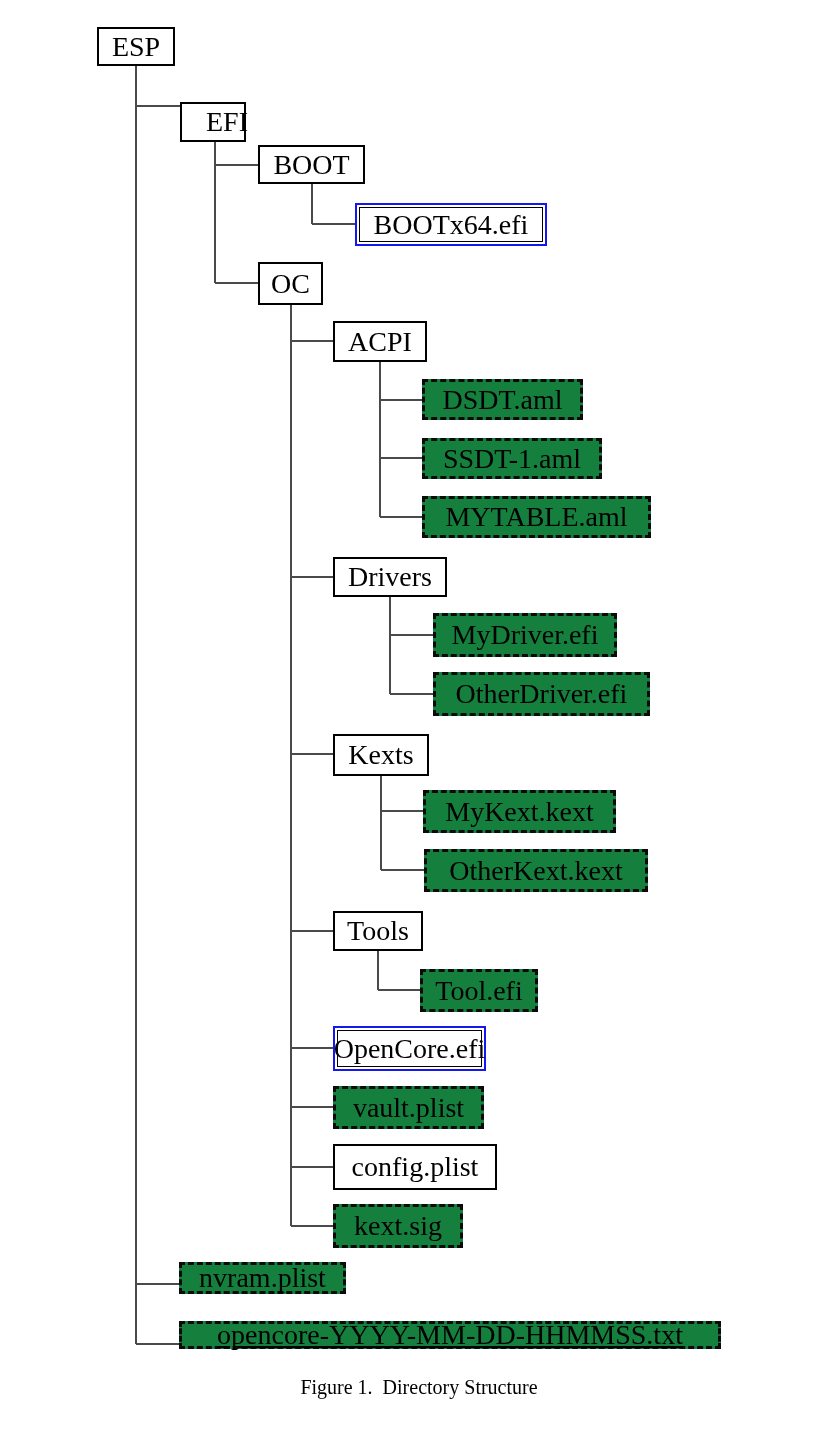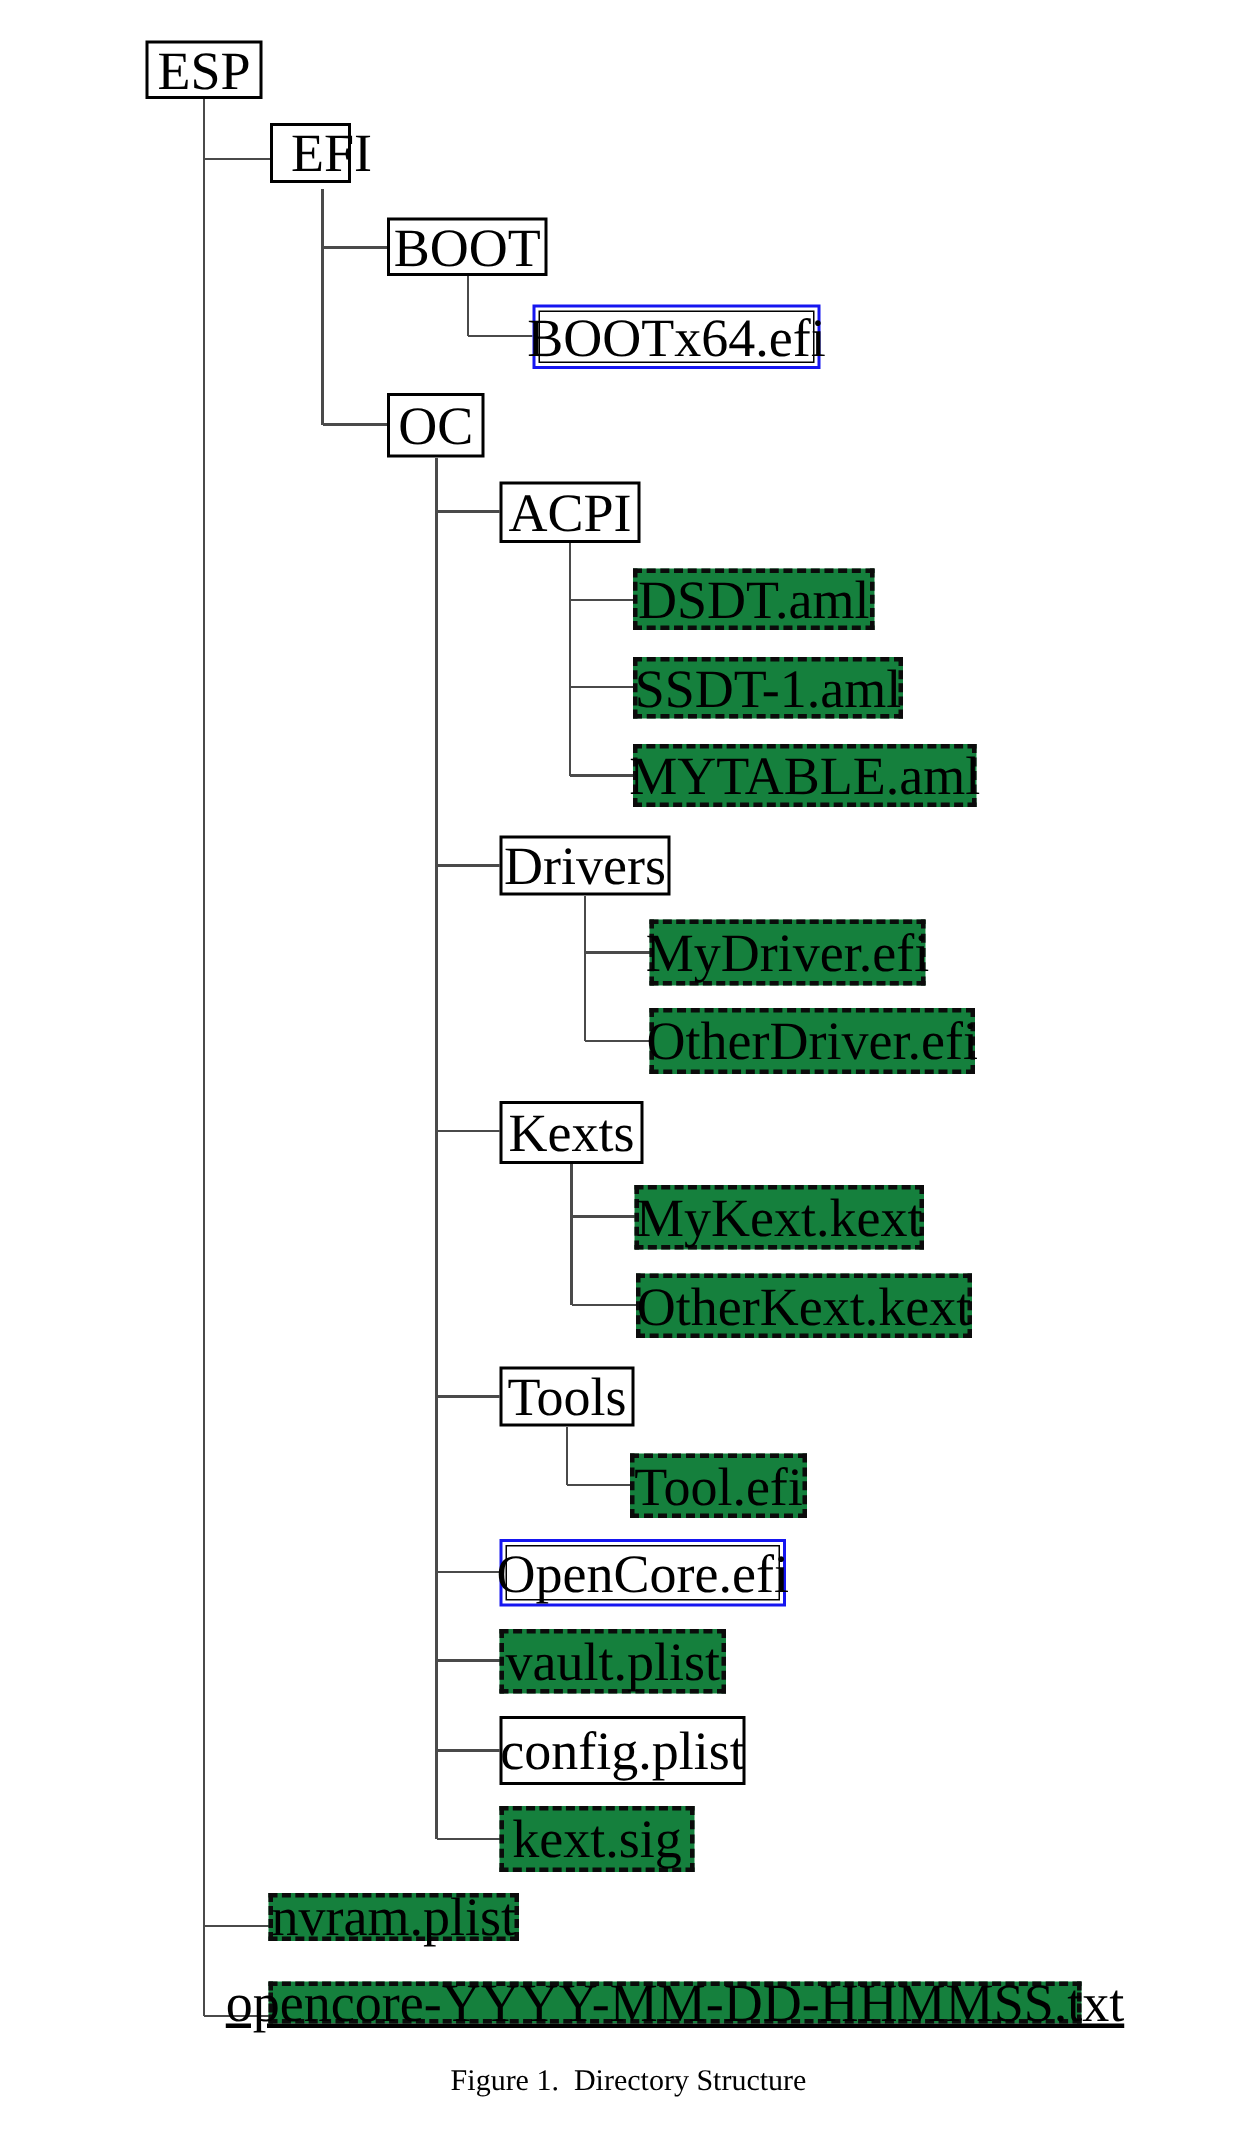--- a/index.html
+++ b/index.html
@@ -21,21 +21,21 @@
     stroke: #4a4a4a;
     stroke-width: 1.8;
   }
   .node {
     position: absolute;
     box-sizing: border-box;
     display: flex;
     align-items: center;
     justify-content: center;
     white-space: nowrap;
-    font-size: 36px;
+    font-size: 28px;
     line-height: 1;
     background: #ffffff;
     border: 2.4px solid #000000;
   }
   .node.optional {
     background: #15803d;
     border: 3px dashed #0b0b0b;
   }
   .node.blue {
     border-color: #1616f0;
@@ -90,37 +90,37 @@
     <line x1="378" y1="990" x2="420" y2="990"></line>
     <line x1="291" y1="1048" x2="333" y2="1048"></line>
     <line x1="291" y1="1107" x2="333" y2="1107"></line>
     <line x1="291" y1="1167" x2="333" y2="1167"></line>
     <line x1="291" y1="1226" x2="333" y2="1226"></line>
     <line x1="136" y1="1284" x2="179" y2="1284"></line>
     <line x1="136" y1="1344" x2="179" y2="1344"></line>
   </svg>
 
   <div class="node" style="left:97px;  top:27px;   width:78px;  height:39px;">ESP</div>
-  <div class="node" style="left:180px; top:82px;   width:54px;  height:40px;padding-left:28px;">EFI</div>
+  <div class="node" style="left:180px; top:102px;   width:66px;  height:40px;padding-left:28px;">EFI</div>
   <div class="node" style="left:258px; top:145px;  width:107px; height:39px;">BOOT</div>
   <div class="node blue" style="left:355px; top:203px; width:192px; height:43px;">BOOTx64.efi</div>
   <div class="node" style="left:258px; top:262px;  width:65px;  height:43px;">OC</div>
   <div class="node" style="left:333px; top:321px;  width:94px;  height:41px;">ACPI</div>
   <div class="node optional" style="left:422px; top:379px; width:161px; height:41px;">DSDT.aml</div>
   <div class="node optional" style="left:422px; top:438px; width:180px; height:41px;">SSDT-1.aml</div>
   <div class="node optional" style="left:422px; top:496px; width:229px; height:42px;">MYTABLE.aml</div>
   <div class="node" style="left:333px; top:557px;  width:114px; height:40px;">Drivers</div>
   <div class="node optional" style="left:433px; top:613px; width:184px; height:44px;">MyDriver.efi</div>
   <div class="node optional" style="left:433px; top:672px; width:217px; height:44px;">OtherDriver.efi</div>
   <div class="node" style="left:333px; top:734px;  width:96px;  height:42px;">Kexts</div>
   <div class="node optional" style="left:423px; top:790px; width:193px; height:43px;">MyKext.kext</div>
   <div class="node optional" style="left:424px; top:849px; width:224px; height:43px;">OtherKext.kext</div>
   <div class="node" style="left:333px; top:911px;  width:90px;  height:40px;">Tools</div>
   <div class="node optional" style="left:420px; top:969px; width:118px; height:43px;">Tool.efi</div>
-  <div class="node blue" style="left:333px; top:1026px; width:191px; height:45px;">OpenCore.efi</div>
+  <div class="node blue" style="left:333px; top:1026px; width:153px; height:45px;">OpenCore.efi</div>
   <div class="node optional" style="left:333px; top:1086px; width:151px; height:43px;">vault.plist</div>
   <div class="node" style="left:333px; top:1144px; width:164px; height:46px;">config.plist</div>
   <div class="node optional" style="left:333px; top:1204px; width:130px; height:44px;">kext.sig</div>
   <div class="node optional" style="left:179px; top:1262px; width:167px; height:32px;">nvram.plist</div>
   <div class="node optional" style="left:179px; top:1321px; width:542px; height:28px;text-decoration:underline;">opencore-YYYY-MM-DD-HHMMSS.txt</div>
 
   <div class="caption">Figure 1.&nbsp; Directory Structure</div>
 
 </div>
 

